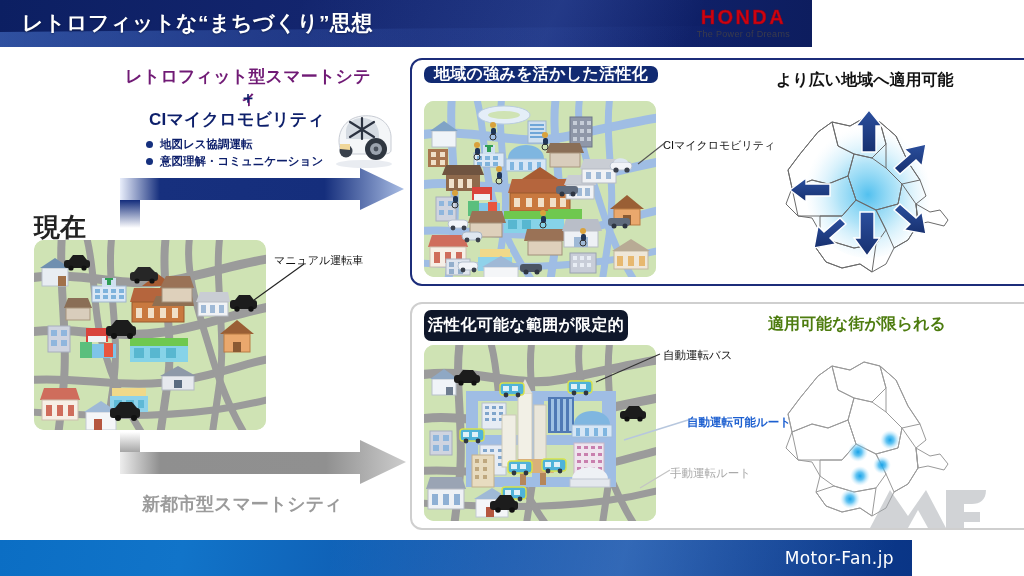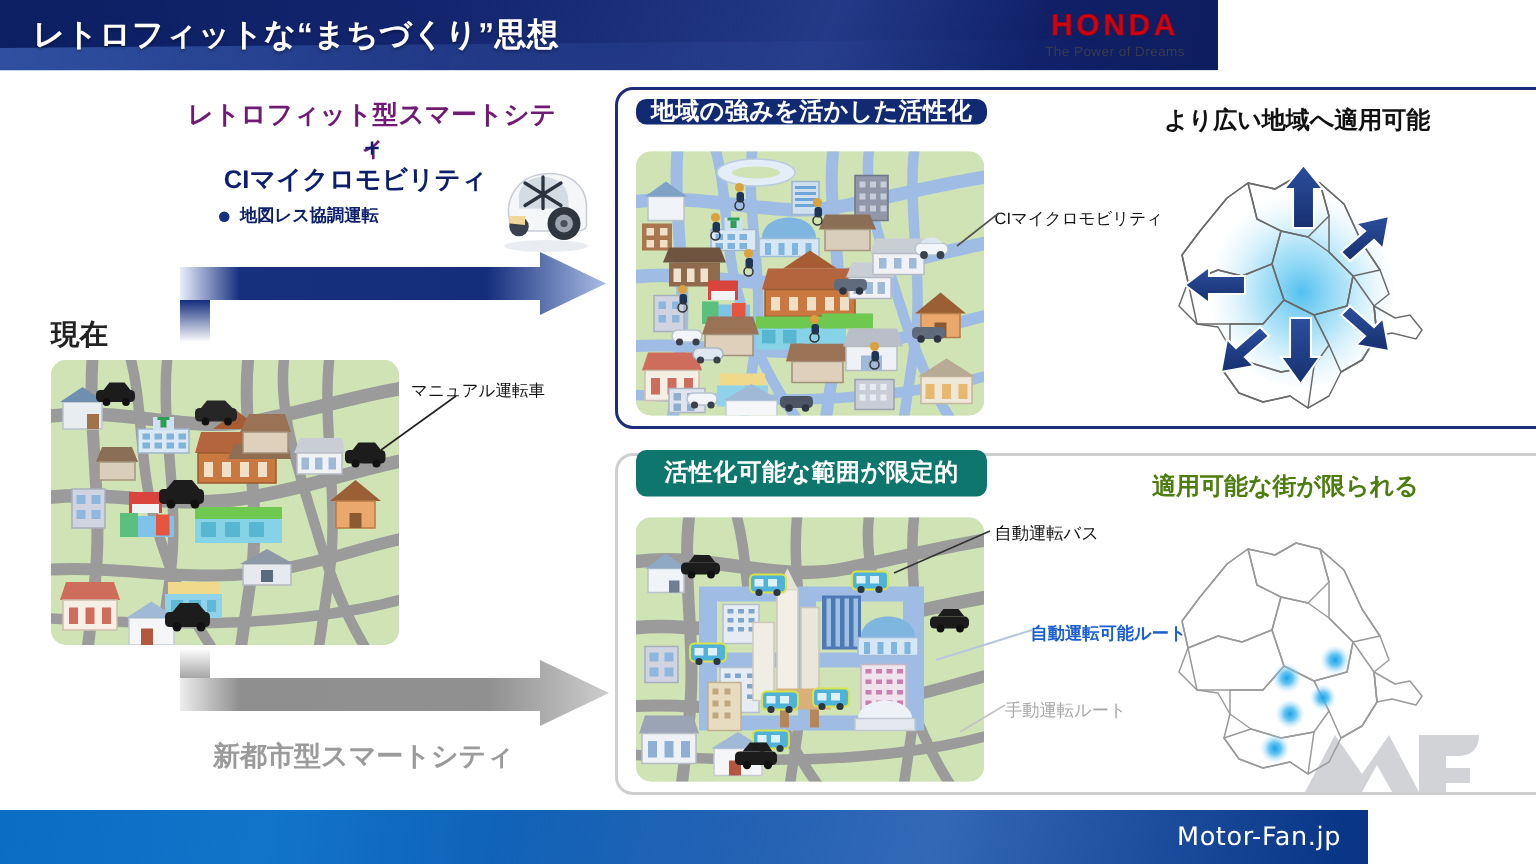--- a/index.html
+++ b/index.html
@@ -75,21 +75,21 @@
   }
   .bullets li:before{
     content:"";position:absolute;left:0;top:5px;width:7px;height:7px;border-radius:50%;
     background:#15307e;
   }
   .bullets{margin:0;padding:0;}
 
   .micro-veh{position:absolute;left:330px;top:104px;width:72px;height:66px;}
 
   .now-label{
-    position:absolute;left:34px;top:210px;color:#222;font-size:19px;font-weight:bold;
+    position:absolute;left:34px;top:210px;color:#222;font-size:26px;font-weight:bold;
   }
 
   
   .mapbox{position:absolute;border-radius:10px;overflow:hidden;background:#cfe3b4;}
   .map-left{left:34px;top:240px;width:232px;height:190px;}
 
   .manual-label{
     position:absolute;left:274px;top:253px;font-size:11px;color:#111;white-space:nowrap;
   }
 
@@ -103,21 +103,21 @@
     position:absolute;border-radius:12px;background:#fff;box-sizing:border-box;
   }
   .panel-top-box{left:410px;top:58px;width:684px;height:228px;border:2px solid #1c2d7a;}
   .panel-bot-box{left:410px;top:302px;width:684px;height:228px;border:2px solid #cfcfcf;}
 
   .panel-hdr{
     position:absolute;border-radius:7px;color:#fff;font-weight:bold;font-size:16px;
     display:flex;align-items:center;justify-content:center;letter-spacing:.3px;
   }
   .hdr-top{left:424px;top:66px;width:234px;height:17px;background:#112a72;}
-  .hdr-bot{left:424px;top:300px;width:234px;height:31px;background:#0f766e;}
+  .hdr-bot{left:424px;top:310px;width:204px;height:31px;background:#0f172a;}
 
   .map-top{left:424px;top:101px;width:232px;height:176px;}
   .map-bot{left:424px;top:345px;width:232px;height:176px;}
 
   
   .lbl{position:absolute;font-size:11px;white-space:nowrap;}
   .lbl-ci{left:663px;top:138px;color:#111;}
   .lbl-bus{left:663px;top:348px;color:#111;font-weight:normal;font-size:11.5px;}
   .lbl-autoroute{left:687px;top:415px;color:#1c5fd0;font-weight:bold;font-size:11.5px;}
   .lbl-manroute{left:670px;top:466px;color:#a8a8a8;font-size:11.5px;}
@@ -147,20 +147,21 @@
       <div class="honda-tag">The Power of Dreams</div>
     </div>
   </div>
 
   <div class="retro-title">レトロフィット型スマートシティ</div>
   <div class="retro-plus">＋</div>
   <div class="retro-title2">CIマイクロモビリティ</div>
 
   <ul class="bullets">
     <li>地図レス協調運転</li>
+    <li>意図理解・コミュニケーション</li>
   </ul>
 
   <svg class="micro-veh" viewBox="0 0 72 66">
     <ellipse cx="34" cy="60" rx="28" ry="4" fill="#e9ecf1"></ellipse>
     <path d="M10 44 C6 30 14 14 32 12 C50 10 60 20 61 32 L61 46 C61 49 58 50 54 50 L15 50 C11 50 10 47 10 44 Z" fill="#f4f6f8" stroke="#c8ccd4" stroke-width="1"></path>
     <path d="M16 30 C15 20 22 14 32 14 C43 14 49 21 49 31 L49 35 L16 35 Z" fill="#cfd6de" opacity=".85"></path>
     <path d="M32 14 L32 35 M20 18 L44 33 M44 18 L20 33" stroke="#2b3240" stroke-width="2.2" fill="none" stroke-linecap="round"></path>
     <circle cx="46" cy="45" r="11" fill="#2f3640"></circle>
     <circle cx="46" cy="45" r="6" fill="#9ba3ae"></circle>
     <circle cx="46" cy="45" r="2.4" fill="#4a515c"></circle>

